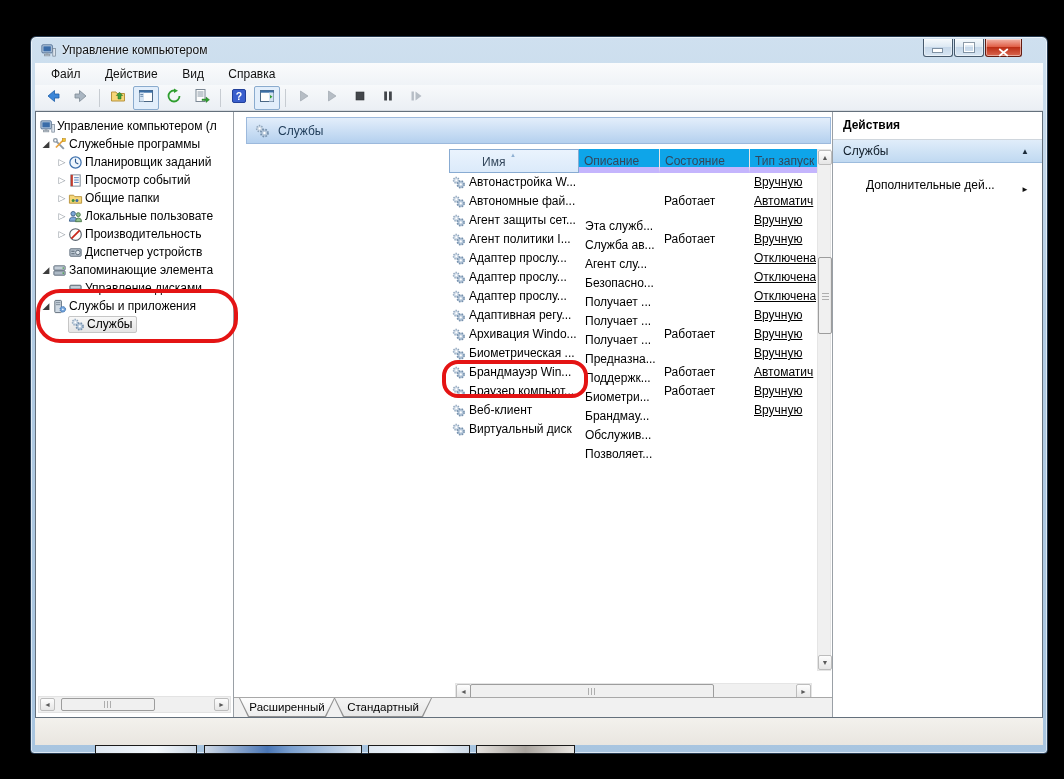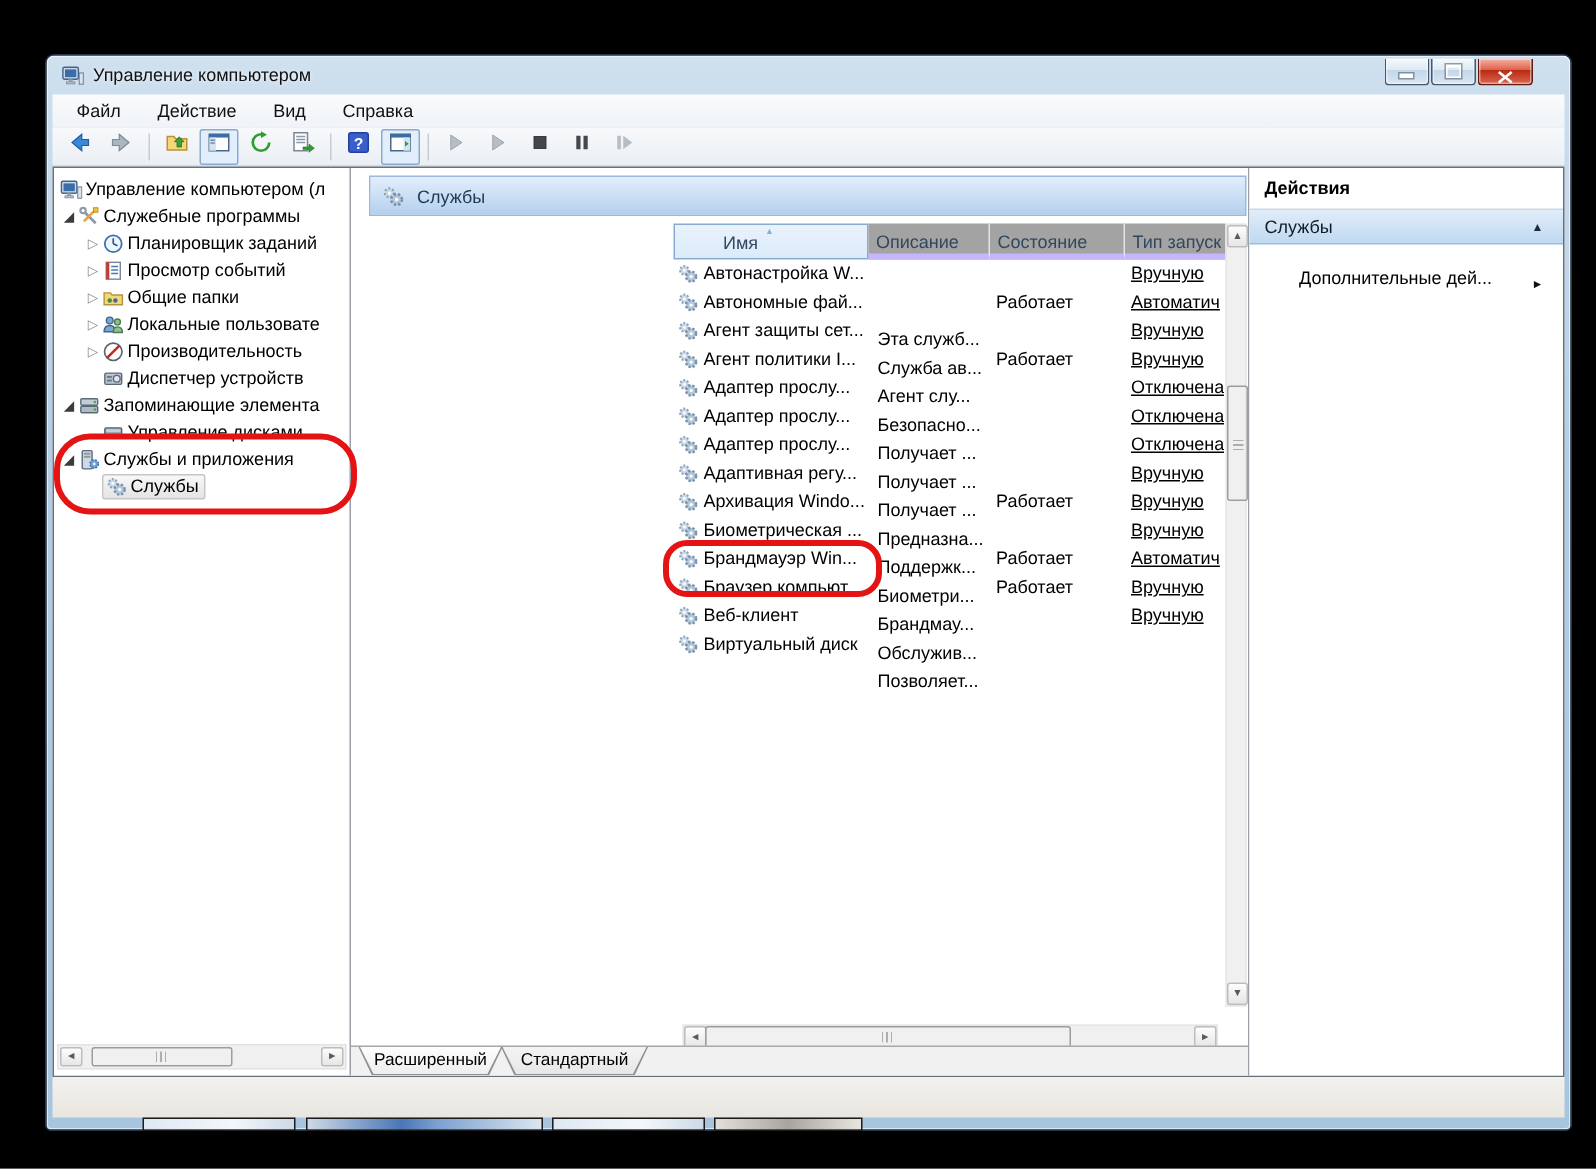--- a/index.html
+++ b/index.html
@@ -64,21 +64,21 @@
   .grip-v{background-image:repeating-linear-gradient(0deg,#aeaeae 0 1px,transparent 1px 3px);background-size:7px 8px;background-repeat:no-repeat;background-position:center;}
 
   
   .banner{position:absolute;left:12px;right:1px;top:5px;height:27px;
     background:linear-gradient(#e3eefb,#b4d0ee);border:1px solid #9cb9dc;box-sizing:border-box;}
   .banner-icon{position:absolute;left:7px;top:5px;}
   .banner-text{position:absolute;left:31px;top:0;line-height:26px;font-size:12px;color:#1d3a57;}
   .desc-text{position:absolute;left:8px;top:45px;width:206px;font-size:12px;line-height:17px;color:#000;}
 
   .hdr-cell{position:absolute;top:37px;height:24px;line-height:24px;font-size:12px;color:#33475c;
-    box-sizing:border-box;padding-left:5px;border-right:1px solid #e4e4e4;border-bottom:4px solid #c4b5fd;background:#a3a3a3;white-space:nowrap;overflow:hidden;}
+    box-sizing:border-box;padding-left:5px;border-right:1px solid #e4e4e4;border-bottom:6px solid #c4b5fd;background:#0ea5e9;white-space:nowrap;overflow:hidden;}
   .hdr-name{left:215px;width:130px;background:linear-gradient(#eaf3fd,#dbeafa);border:1px solid #88abd2;padding-left:32px;}
   .hdr-desc{left:345px;width:81px;}
   .hdr-status{left:426px;width:90px;}
   .hdr-type{left:516px;width:67px;border-right:none;}
   .sort-arrow{position:absolute;left:60px;top:1px;font-size:6px;color:#8fb0d2;line-height:8px;}
 
   .rows{position:absolute;left:215px;top:61px;width:368px;}
   .lrow{position:relative;height:19px;font-size:12px;color:#000;}
   .lrow .c-icon{position:absolute;left:2px;top:2px;width:15px;height:15px;}
   .lrow .c-name{position:absolute;left:20px;top:0;width:112px;line-height:19px;white-space:nowrap;overflow:hidden;}

